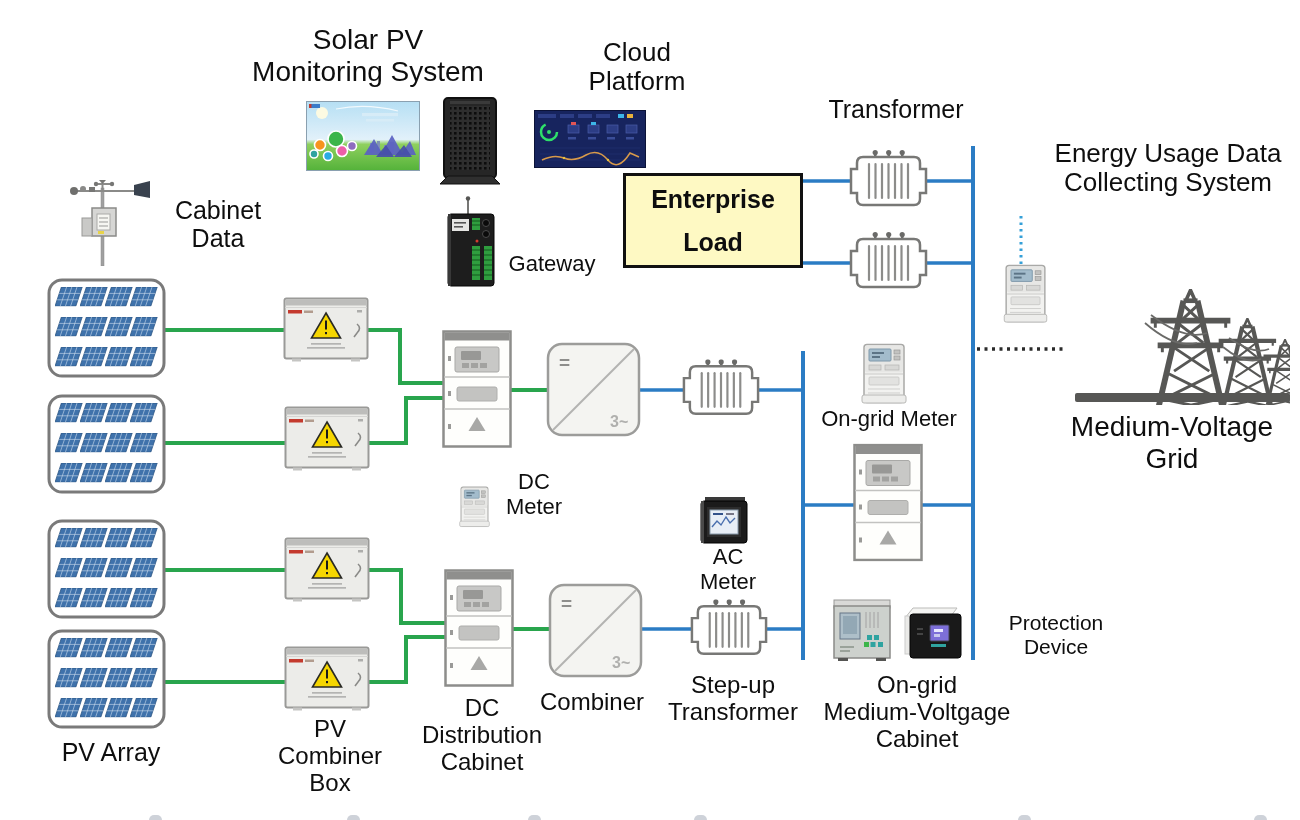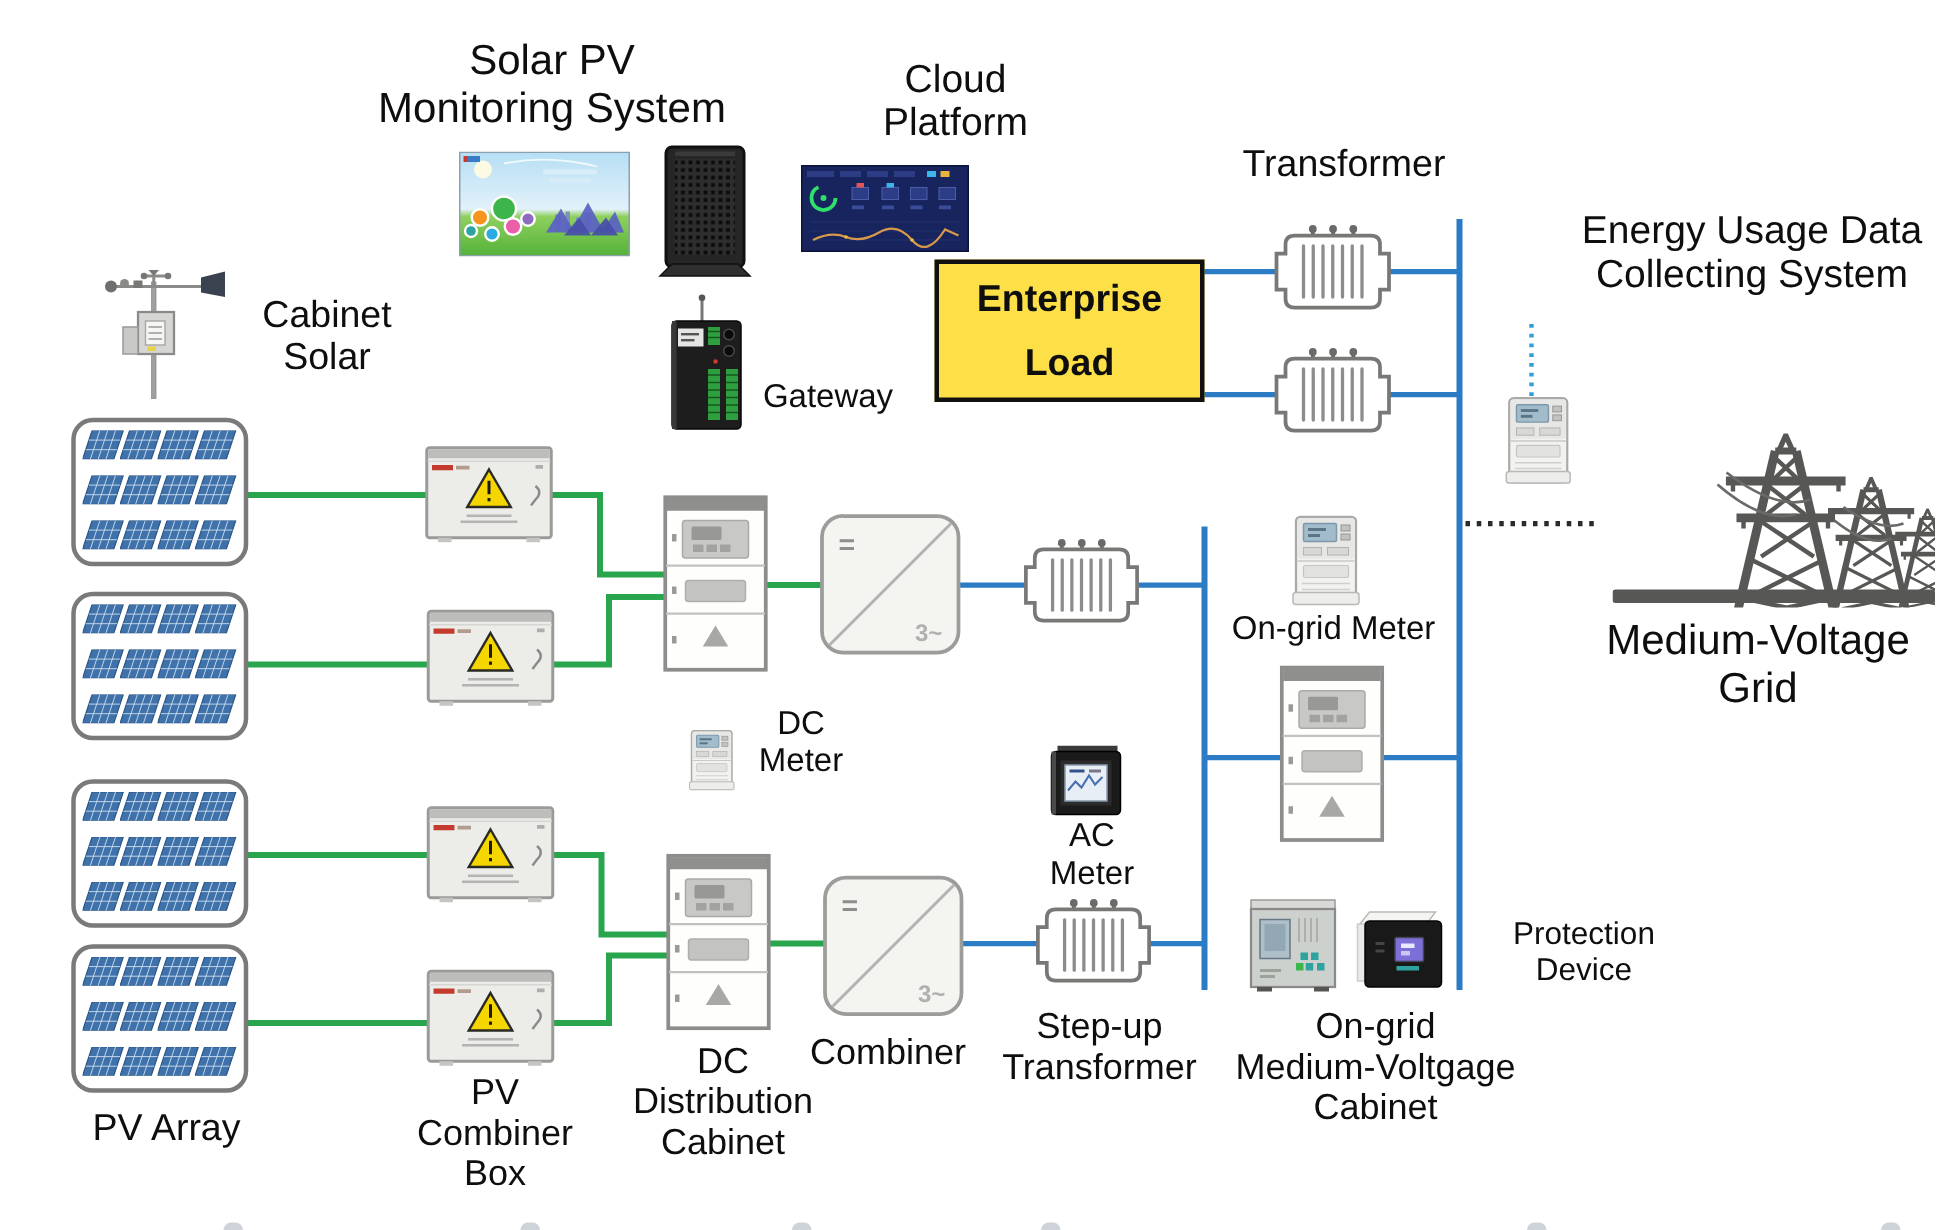--- a/index.html
+++ b/index.html
@@ -6,21 +6,21 @@
   .canvas{position:relative;width:1300px;height:820px;background:#ffffff;overflow:hidden;
           font-family:"Liberation Sans",sans-serif;}
   .wires{position:absolute;left:0;top:0;width:1300px;height:820px;}
   .ic{position:absolute;}
   .ic svg{width:100%;height:100%;display:block;}
   .lbl{position:absolute;font-weight:normal;color:#0e0e0e;text-align:center;
        transform:translateX(-50%);line-height:1.13;white-space:nowrap;}
   .f28{font-size:28px;} .f26{font-size:26px;margin-left:40px;} .f25{font-size:25px;}
   .f24{font-size:24px;} .f22{font-size:22px;} .f21{font-size:21px;}
   .entbox{position:absolute;left:623px;top:173px;width:180px;height:95px;
-          border:3px solid #111;background:#fde047;box-sizing:border-box;
+          border:3px solid #111;background:#fef9c3;box-sizing:border-box;
           display:flex;flex-direction:column;justify-content:center;align-items:center;
           font-weight:bold;font-size:25px;color:#0e0e0e;line-height:1.7;}
   .defs{position:absolute;width:0;height:0;overflow:hidden;}
   .edge-artifact{position:absolute;width:13px;height:5px;background:#c6cad2;
                  border-radius:7px 7px 0 0;opacity:.85;}
 </style>
 </head>
 <body>
 
 <div class="canvas">
@@ -545,21 +545,21 @@
     <div>Monitoring System</div>
   </div>
 
   <div class="lbl f26" style="left:597px;top:38px">
     <div>Cloud</div>
     <div>Platform</div>
   </div>
 
   <div class="lbl f25" style="left:218px;top:196px">
     <div>Cabinet</div>
-    <div>Solar</div>
+    <div>Data</div>
   </div>
 
   <div class="lbl f22" style="left:552px;top:252px">Gateway</div>
 
   <div class="lbl f25" style="left:896px;top:95px">Transformer</div>
 
   <div class="lbl f26" style="left:1128px;top:139px">
     <div>Energy Usage Data</div>
     <div>Collecting System</div>
   </div>

